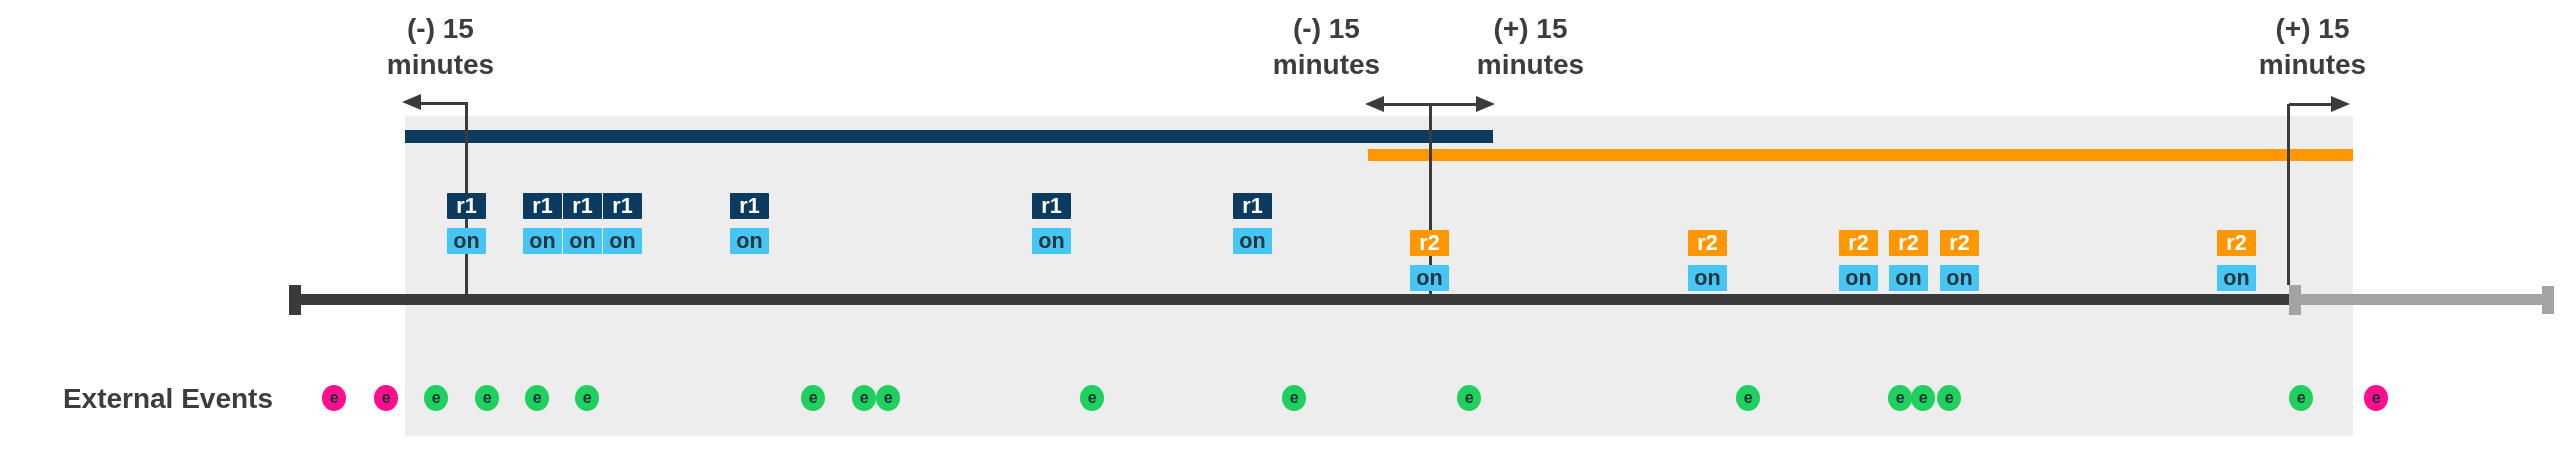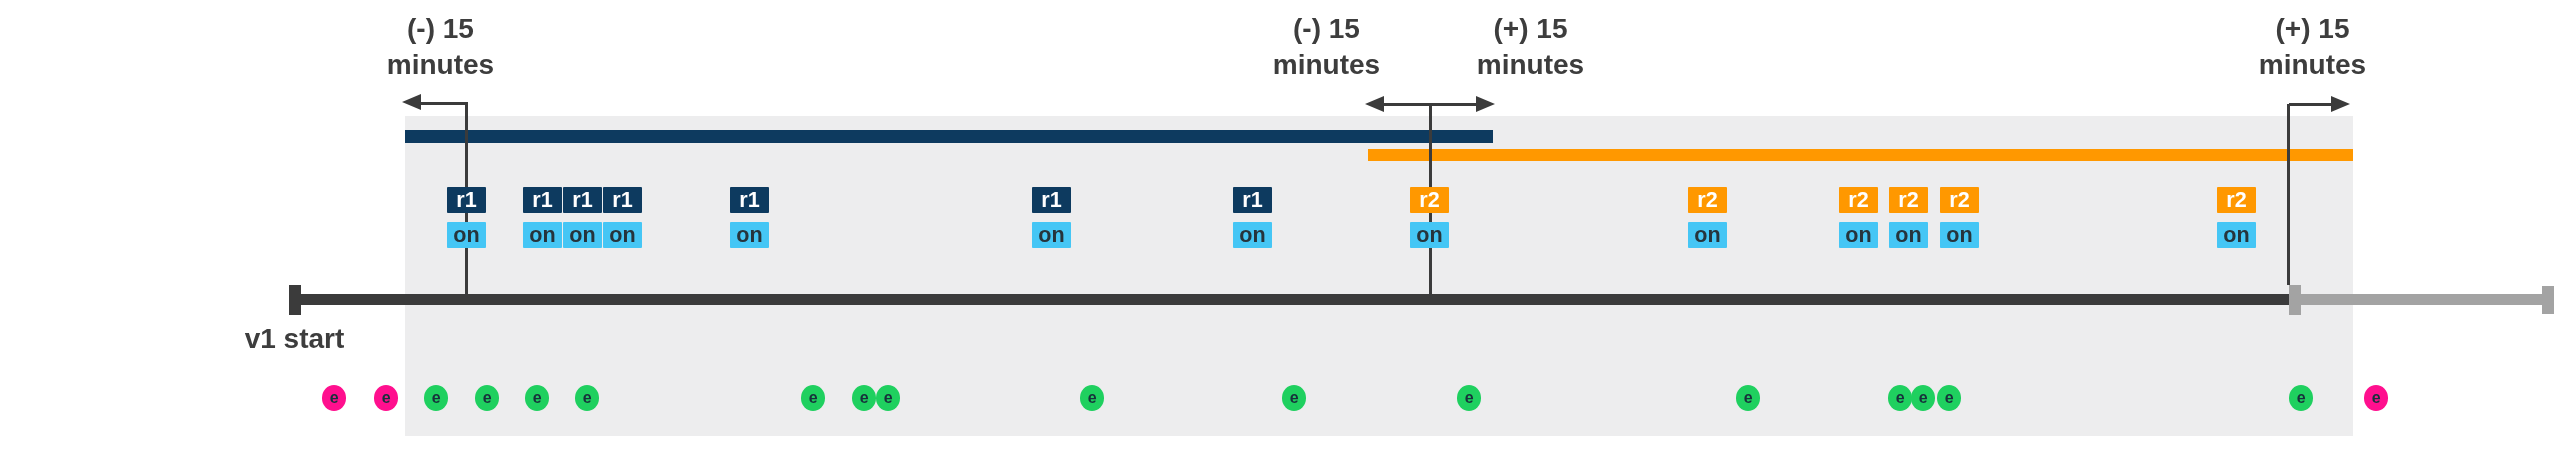--- a/index.html
+++ b/index.html
@@ -47,24 +47,24 @@
   .cap{position:absolute;z-index:2;}
   .cap-v1{left:289px;top:285px;width:12.2px;height:30px;background:var(--dark);}
   .cap-v2{left:2289px;top:285px;width:12.2px;height:30px;background:var(--light);}
   .cap-end{left:2542px;top:286px;width:12.2px;height:28px;background:var(--light);}
 
   .start-label{position:absolute;width:169px;top:323px;text-align:center;color:var(--text);
     font-size:28px;font-weight:700;}
   .v1-label{left:210px;}
   .v2-label{left:2210px;}
 
-  .ev{position:absolute;top:187px;width:39px;z-index:2;text-align:center;}
+  .ev{position:absolute;top:193px;width:39px;z-index:2;text-align:center;}
   .ev-tag{height:26px;line-height:26px;font-size:21.6px;font-weight:700;color:#ffffff;border-radius:0.9px;}
   .ev.r1 .ev-tag{background:var(--navy);}
-  .ev.r2 .ev-tag{background:var(--orange);}
+  .ev.r2 .ev-tag{background:var(--orange);margin-top:37px;}
   .ev-on{margin-top:8.5px;height:26px;line-height:26px;font-size:21.6px;font-weight:700;
     color:#26343c;background:var(--blue);border-radius:0.9px;}
 
   .dot{position:absolute;top:385px;width:24.4px;height:26px;border-radius:50%;z-index:2;
     text-align:center;line-height:26px;font-size:16px;font-weight:700;color:#17313b;}
   .dot.green{background:var(--green);}
   .dot.pink{background:var(--pink);}
 </style>
 </head>
 <body>
@@ -100,28 +100,28 @@
   </div>
   <div class="offset-label ol-3">
     <div>(+) 15</div>
     <div>minutes</div>
   </div>
   <div class="offset-label ol-4">
     <div>(+) 15</div>
     <div>minutes</div>
   </div>
 
+  <div class="row-labels row-label-external">External Events</div>
 
   <div class="tl-dark"></div>
   <div class="tl-light"></div>
   <div class="cap cap-v1"></div>
   <div class="cap cap-v2"></div>
   <div class="cap cap-end"></div>
 
-  <div class="start-label v1-label">v1 start</div>
 
   <div id="impressions-layer">
       <div class="ev r1" style="left: 447px;">
         <div class="ev-tag">r1</div>
         <div class="ev-on">on</div>
       </div>
       <div class="ev r1" style="left: 523px;">
         <div class="ev-tag">r1</div>
         <div class="ev-on">on</div>
       </div>

